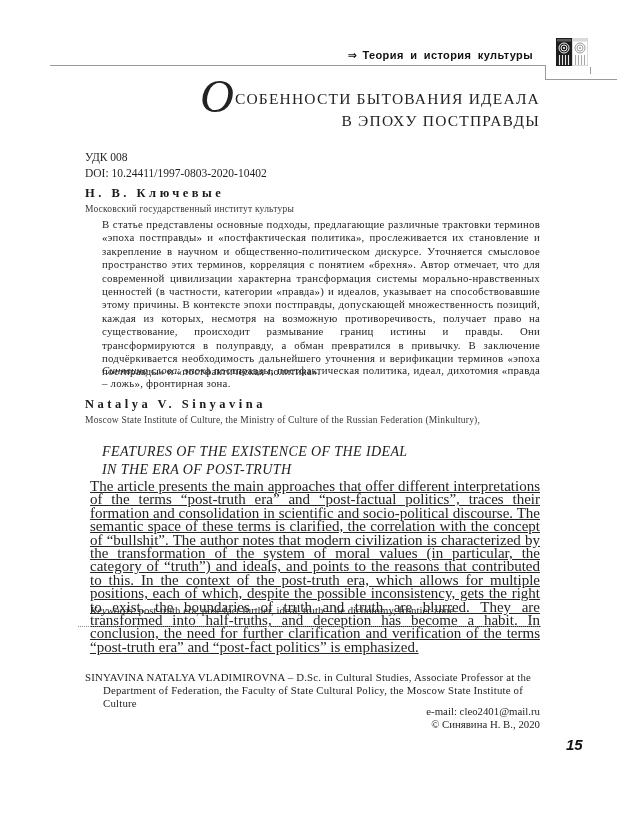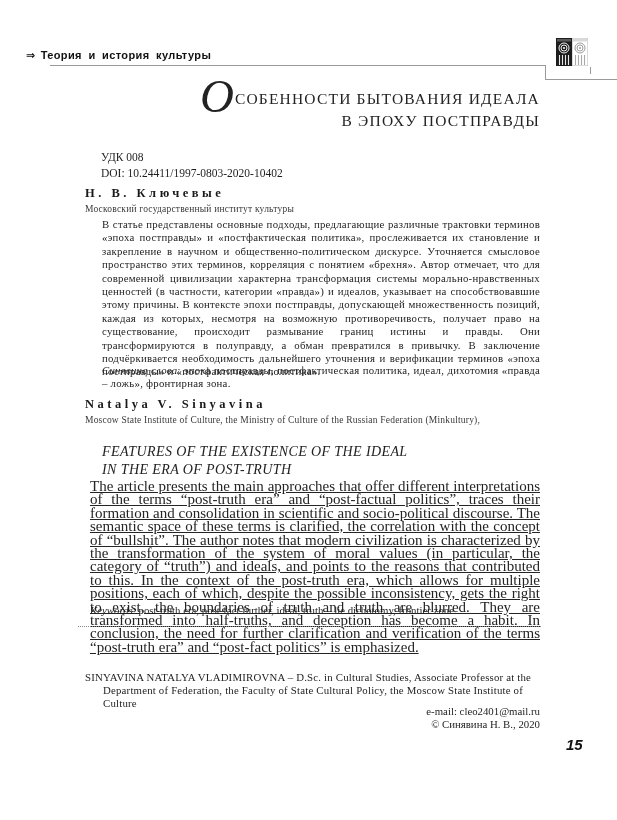--- a/index.html
+++ b/index.html
@@ -3,42 +3,42 @@
 <meta charset="utf-8">
 <style>
   html,body{margin:0;padding:0;background:#fff;}
   .page{
     position:relative;width:617px;height:820px;background:#ffffff;
     font-family:"Liberation Serif","DejaVu Serif",serif;color:#1f1f1f;
     overflow:hidden;
   }
   
   .hdr-label{
-    position:absolute;top:49px;left:0;width:533px;text-align:left;
+    position:absolute;top:49px;left:0;width:533px;text-align:right;
     font-family:"Liberation Sans","DejaVu Sans",sans-serif;
-    font-weight:bold;font-size:11px;letter-spacing:.4px;word-spacing:3px;color:#111;padding-left:26px;
+    font-weight:bold;font-size:11px;letter-spacing:.4px;word-spacing:3px;color:#111;
   }
   .hdr-arrow{font-weight:bold;margin-right:5px;}
   .hdr-rule{position:absolute;top:65px;left:50px;width:495px;height:1px;background:#9a9a9a;}
   .hdr-rule-step{position:absolute;top:65px;left:545px;width:1px;height:15px;background:#9a9a9a;}
   .hdr-rule-bottom{position:absolute;top:79px;left:545px;width:72px;height:1px;background:#9a9a9a;}
   .hdr-icon-tick{position:absolute;top:67px;left:590px;width:1px;height:7px;background:#9a9a9a;}
   .hdr-icon{position:absolute;top:38px;left:556px;width:32px;height:28px;}
   
   .title{
     position:absolute;top:88px;left:85px;width:455px;text-align:right;
     font-size:15.5px;letter-spacing:1.2px;color:#222;line-height:19px;
   }
   .dropcap{
     font-style:italic;font-size:47px;letter-spacing:0;
     position:relative;top:8px;line-height:0;margin-right:1px;
   }
   .title-line2{display:block;margin-top:3px;}
   
-  .udc-doi{position:absolute;top:150px;left:85px;font-size:11.5px;line-height:15.5px;color:#1f1f1f;margin-left:16px;}
+  .udc-doi{position:absolute;top:150px;left:85px;font-size:11.5px;line-height:15.5px;color:#1f1f1f;}
   .author-block{position:absolute;left:85px;}
   .author-ru{top:186px;}
   .author-en{top:397px;}
   .author-name{font-weight:bold;font-size:12.5px;letter-spacing:3.5px;color:#1a1a1a;}
   .author-affil{font-size:9.5px;line-height:11.5px;color:#3a3a3a;margin-top:3px;letter-spacing:.2px;}
   
   .abstract-ru{
     position:absolute;top:218px;left:102px;width:438px;
     font-size:10.8px;line-height:13.4px;text-align:justify;letter-spacing:.25px;color:#242424;
   }

